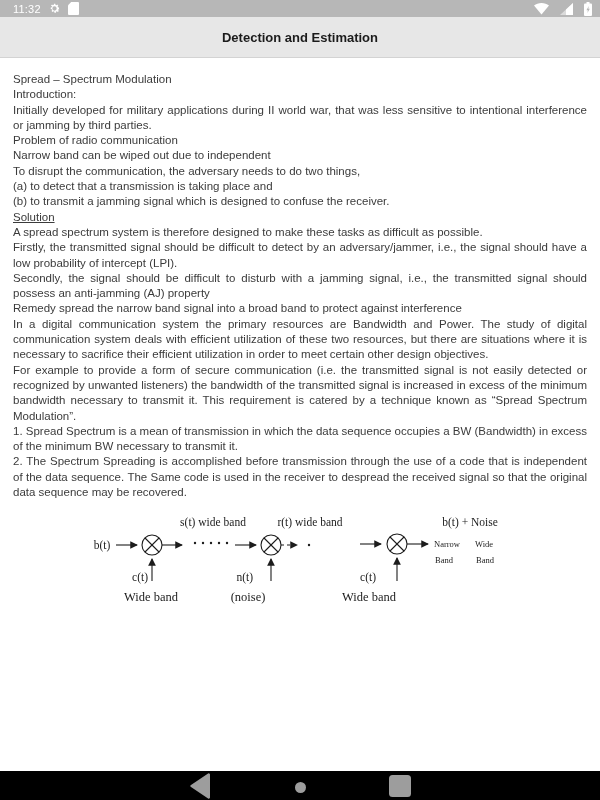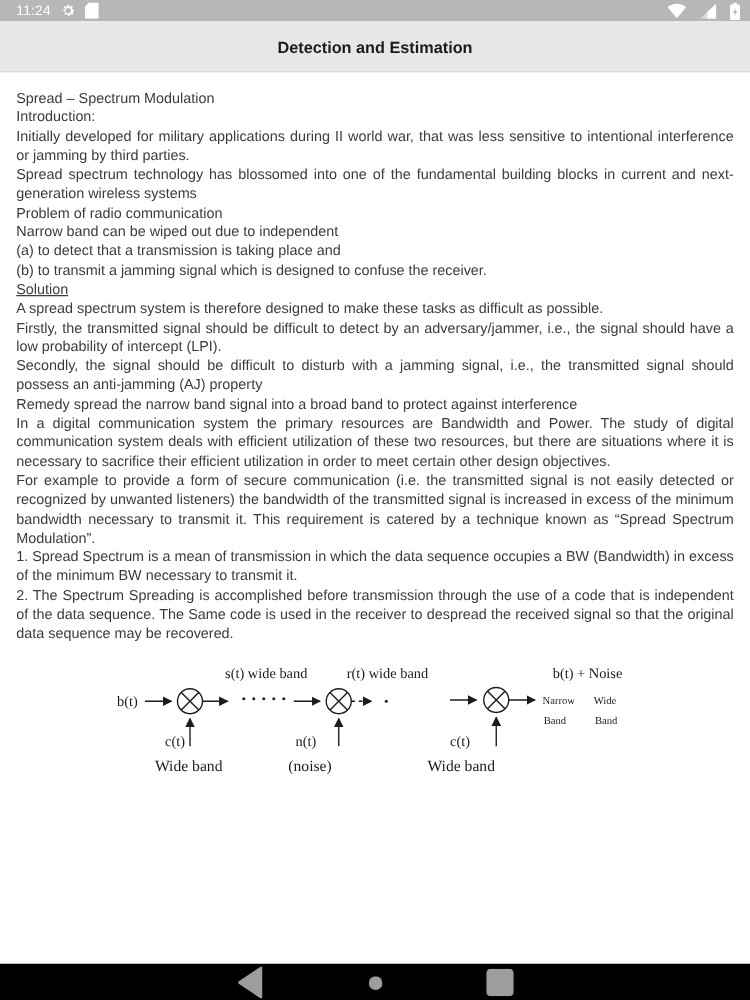--- a/index.html
+++ b/index.html
@@ -47,21 +47,21 @@
   .nav-bar {
     height: 34px; background: #000;
     display: flex; align-items: center; justify-content: center;
   }
   .nav-slot { width: 100px; height: 34px; display: flex; align-items: center; justify-content: center; cursor: pointer; }
 </style>
 </head>
 <body>
 
 <div class="status-bar">
-  <span class="time">11:24</span>
+  <span class="time">11:32</span>
   <span class="sb-icon">
     <svg width="13" height="13" viewBox="0 0 24 24">
         <path fill-rule="evenodd" fill="#fff" d="M12 8a4 4 0 1 0 0 8 4 4 0 0 0 0-8zm9.4 5.5l-2.1-.3a7 7 0 0 1-.6 1.5l1.3 1.7-1.9 1.9-1.7-1.3c-.5.3-1 .5-1.5.6l-.3 2.1h-2.7l-.3-2.1a7 7 0 0 1-1.5-.6l-1.7 1.3-1.9-1.9 1.3-1.7c-.3-.5-.5-1-.6-1.5l-2.1-.3v-2.7l2.1-.3c.1-.5.3-1 .6-1.5L5.5 6.7l1.9-1.9 1.7 1.3c.5-.3 1-.5 1.5-.6l.3-2.1h2.7l.3 2.1c.5.1 1 .3 1.5.6l1.7-1.3 1.9 1.9-1.3 1.7c.3.5.5 1 .6 1.5l2.1.3v2.7z"></path>
       </svg>
   </span>
   <span class="sb-icon">
     <svg width="11" height="13" viewBox="0 0 11 13">
         <path fill="#fff" d="M3.2 0H10a1 1 0 0 1 1 1v11a1 1 0 0 1-1 1H1a1 1 0 0 1-1-1V3.2z"></path>
       </svg>
   </span>
@@ -90,23 +90,23 @@
 
 <div class="app-header">
   <span class="title">Detection and Estimation</span>
 </div>
 
 <div class="content">
   <p class="doc-title">Spread – Spectrum Modulation</p>
 
   <p>Introduction:</p>
   <p>Initially developed for military applications during II world war, that was less sensitive to intentional interference or jamming by third parties.</p>
-  <p>Spread spectrum technology has blossomed into one of the fundamental building blocks in current and next-generation wireless systems</p>
   <p>Problem of radio communication</p>
   <p>Narrow band can be wiped out due to independent</p>
+  <p>To disrupt the communication, the adversary needs to do two things,</p>
   <p>(a) to detect that a transmission is taking place and</p>
   <p>(b) to transmit a jamming signal which is designed to confuse the receiver.</p>
 
   <p class="gap-top">Solution</p>
   <p>A spread spectrum system is therefore designed to make these tasks as difficult as possible.</p>
   <p>Firstly, the transmitted signal should be difficult to detect by an adversary/jammer, i.e., the signal should have a low probability of intercept (LPI).</p>
   <p>Secondly, the signal should be difficult to disturb with a jamming signal, i.e., the transmitted signal should possess an anti-jamming (AJ) property</p>
   <p>Remedy spread the narrow band signal into a broad band to protect against interference</p>
   <p>In a digital communication system the primary resources are Bandwidth and Power. The study of digital communication system deals with efficient utilization of these two resources, but there are situations where it is necessary to sacrifice their efficient utilization in order to meet certain other design objectives.</p>
   <p>For example to provide a form of secure communication (i.e. the transmitted signal is not easily detected or recognized by unwanted listeners) the bandwidth of the transmitted signal is increased in excess of the minimum bandwidth necessary to transmit it. This requirement is catered by a technique known as “Spread Spectrum Modulation”.</p>

